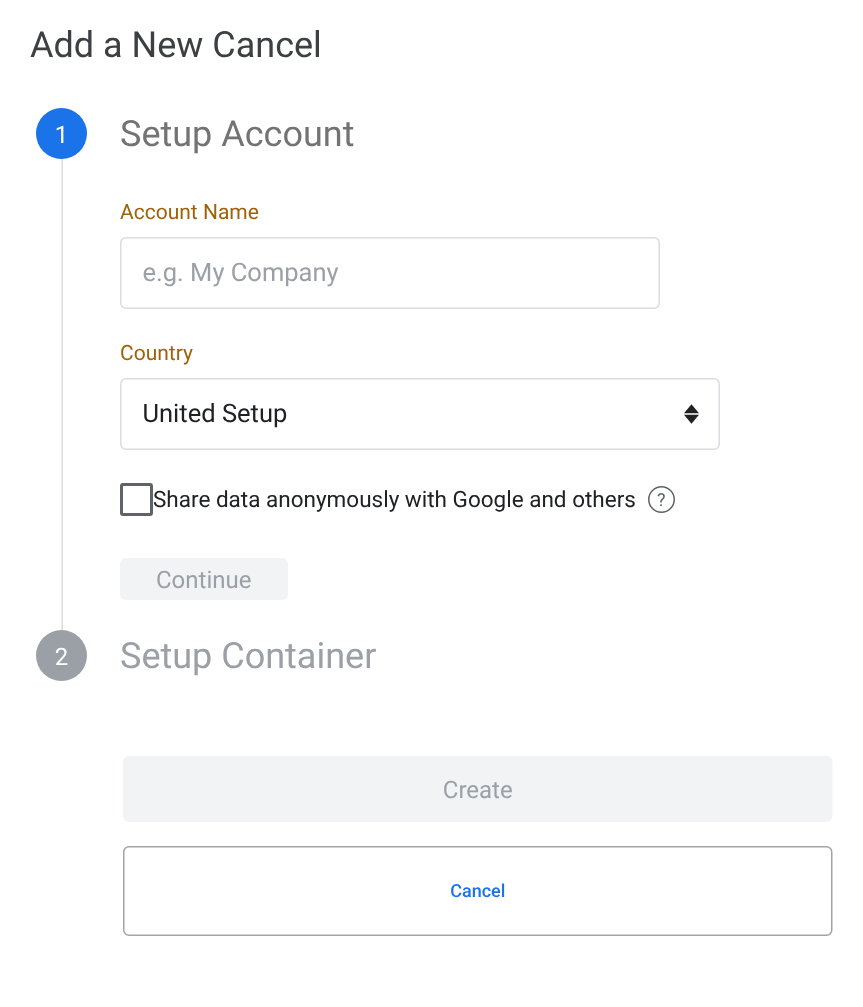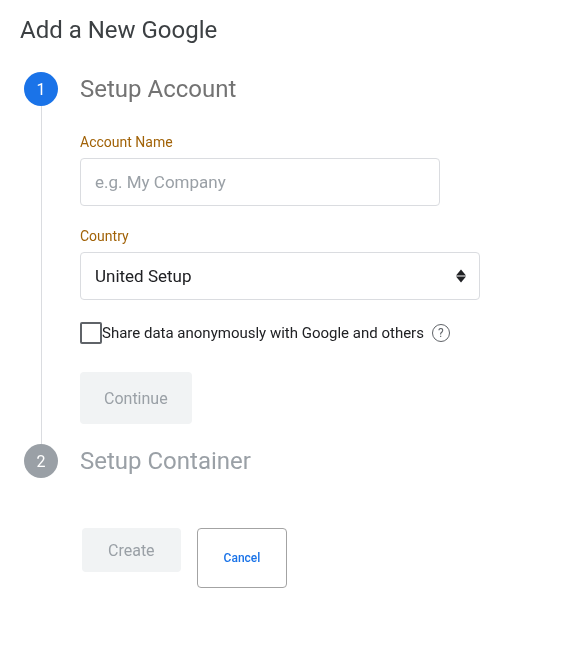--- a/index.html
+++ b/index.html
@@ -166,38 +166,39 @@
       border-radius: 50%;
       display: inline-flex;
       align-items: center;
       justify-content: center;
       font-size: 12px;
       color: #5f6368;
       cursor: pointer;
       flex-shrink: 0;
     }
     .continue-btn {
-      height: 52px;
+      height: 28px;
       padding: 0 24px;
       background: #f1f3f4;
       border: none;
       border-radius: 4px;
       font-size: 16px;
       font-family: inherit;
       color: #9aa0a6;
       cursor: pointer;
     }
     .step2 {
       padding-bottom: 10px;
     }
     .footer-actions {
       display: flex;
       gap: 16px;
       margin-top: 40px;
       margin-left: 62px;
+      flex-direction: column;
     }
     .create-btn {
       height: 44px;
       padding: 0 26px;
       background: #f1f3f4;
       border: none;
       border-radius: 4px;
       font-size: 16px;
       font-family: inherit;
       color: #9aa0a6;
@@ -212,21 +213,21 @@
       font-size: 12px;
       font-family: inherit;
       color: #1a73e8;
       font-weight: 500;
       cursor: pointer;
     }
   </style>
 </head>
 <body>
 
-<h1 class="page-title">Add a New Google</h1>
+<h1 class="page-title">Add a New Cancel</h1>
 
 <div class="steps">
 
   <div class="step">
     <div class="step-badge active">1</div>
     <div class="step-line"></div>
     <div class="step-title">Setup Account</div>
 
     <div class="step-body">
 

